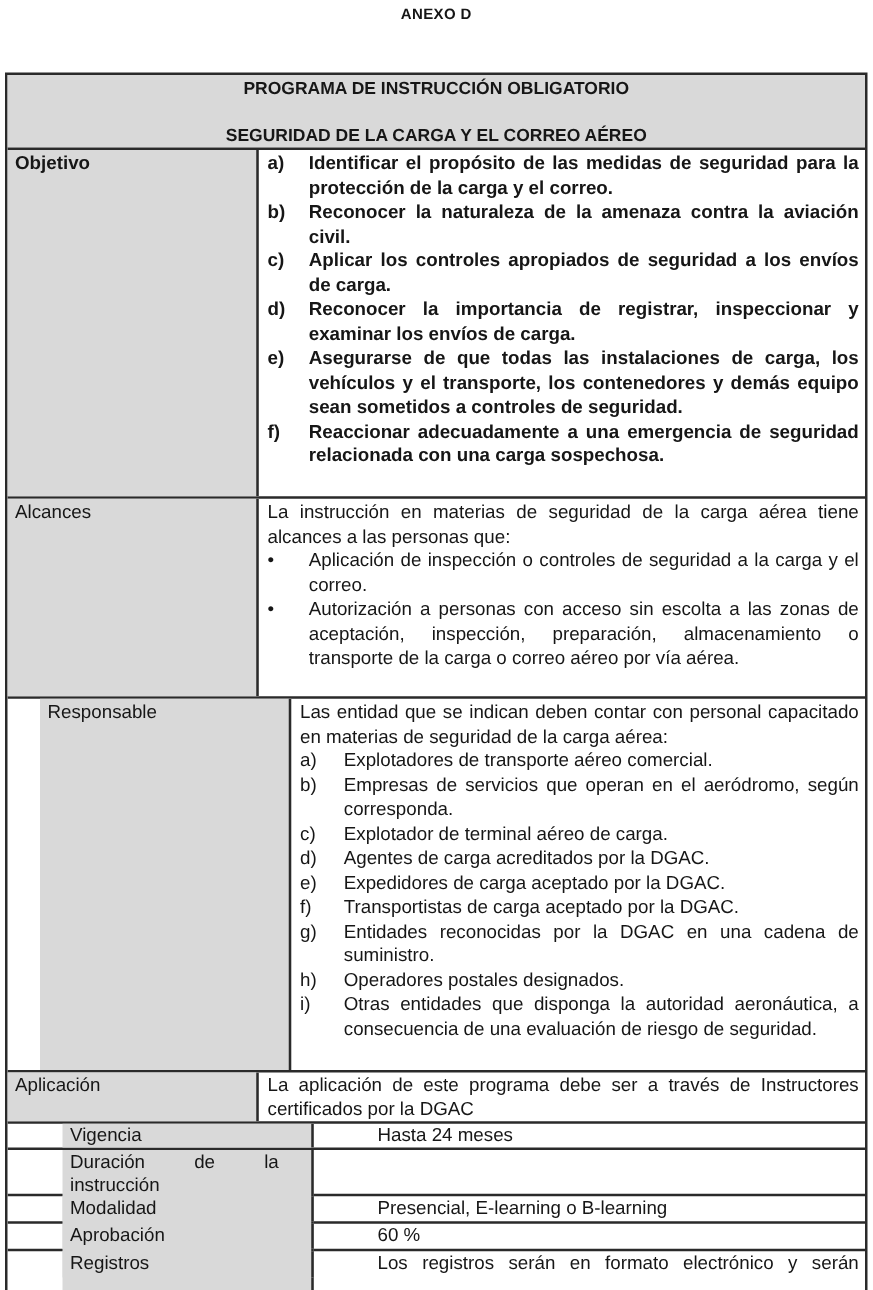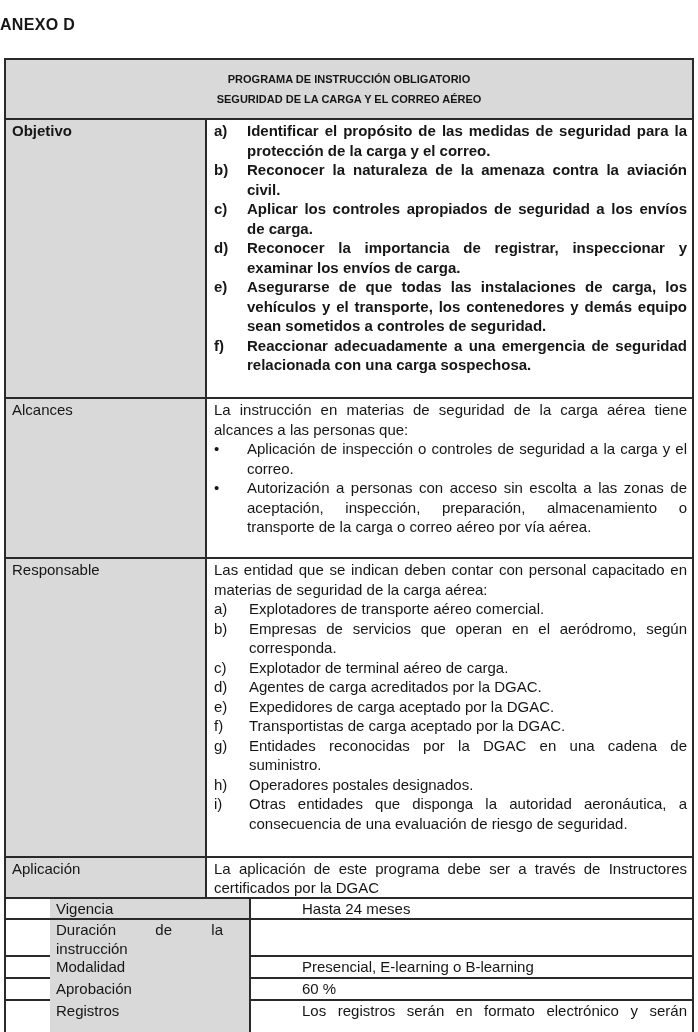--- a/index.html
+++ b/index.html
@@ -3,51 +3,51 @@
 <meta charset="utf-8">
 <style>
   html,body{margin:0;padding:0;}
   body{
     width:698px;height:1032px;position:relative;overflow:hidden;
     background:#ffffff;color:#161616;
     font-family:"Liberation Sans","DejaVu Sans",sans-serif;
     -webkit-font-smoothing:antialiased;
   }
   .page-title{
-    position:absolute;top:16px;left:0;width:100%;
-    text-align:left;font-weight:bold;font-size:16px;letter-spacing:.3px;
+    position:absolute;top:4px;left:0;width:100%;
+    text-align:center;font-weight:bold;font-size:12px;letter-spacing:.3px;
   }
   .doc-table{
     position:absolute;left:4px;top:58px;width:690px;height:976px;
     box-sizing:border-box;border:2px solid #2a2a2a;background:#fff;
     overflow:hidden;
   }
   .thead{
     height:58px;background:#d9d9d9;box-sizing:border-box;
-    display:flex;flex-direction:column;justify-content:center;
-    text-align:center;font-weight:bold;font-size:11px;line-height:20px;
+    display:flex;flex-direction:column;justify-content:space-between;
+    text-align:center;font-weight:bold;font-size:14px;line-height:20px;
   }
   .row{display:flex;border-top:2px solid #2a2a2a;box-sizing:border-box;}
   .cl{
     width:201px;flex:0 0 201px;background:#d9d9d9;
     border-right:2px solid #2a2a2a;box-sizing:border-box;
     padding:1px 6px 0 6px;font-size:15px;line-height:19.5px;
     overflow:hidden;
   }
   .cc{
     flex:1;box-sizing:border-box;padding:1px 5px 0 7px;
     font-size:15px;line-height:19.5px;text-align:justify;overflow:hidden;
   }
   .li{display:flex;}
   .li .mk{flex:0 0 33px;text-align:left;}
   .li.resp .mk{flex:0 0 35px;}
   .li .tx{flex:1;text-align:justify;}
   .h-obj {height:279px;font-weight:bold;}
   .h-alc {height:160px;}
-  .h-resp{height:299px;}
+  .h-resp{height:299px;padding-left:26px;}
   .h-apl {height:41px;}
   .h-apl .cc{line-height:19px;}
   .h-vig {height:21px;}
   .h-dur {height:37px;flex-direction:column;}
   .h-mod {height:22px;}
   .h-apr {height:22px;}
   .h-reg {height:23px;}
   .small .cl,.small .cc{line-height:18.5px;margin-left:44px;}
   .label-duracion{width:167px;text-align:justify;}
 </style>

